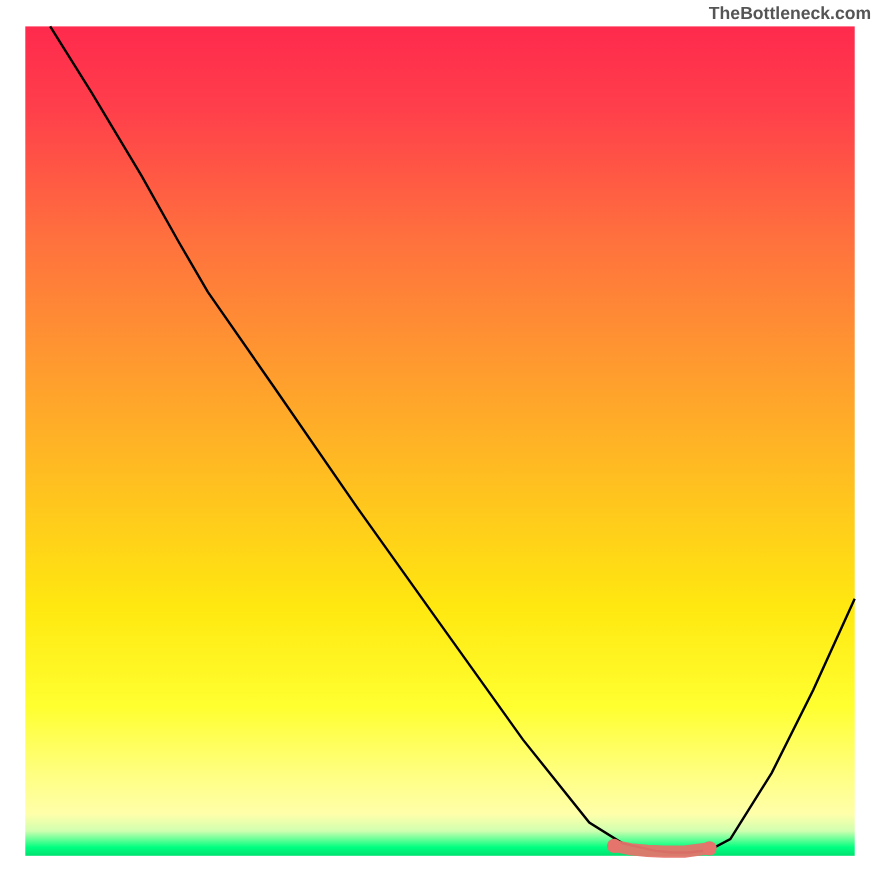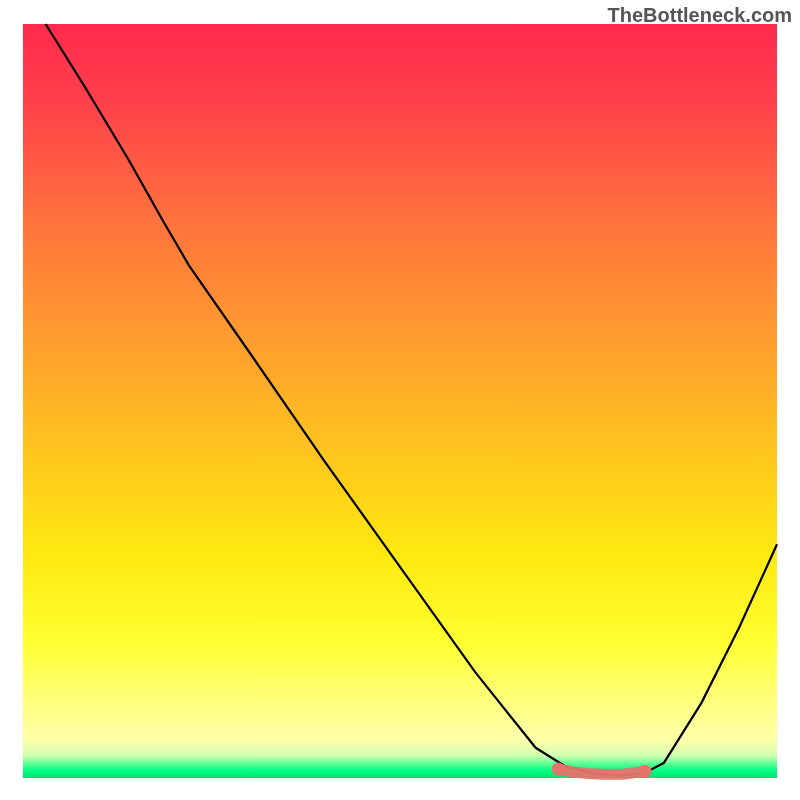--- a/index.html
+++ b/index.html
@@ -12,21 +12,21 @@
   }
   .container {
     position: relative;
     width: 800px;
     height: 800px;
   }
   .watermark {
     position: absolute;
     top: 4px;
     right: 8px;
-    font-size: 20px;
+    font-size: 16px;
     font-weight: bold;
     color: #555;
     z-index: 10;
   }
   .plot-area {
     position: absolute;
     left: 23px;
     top: 24px;
     width: 754px;
     height: 754px;

